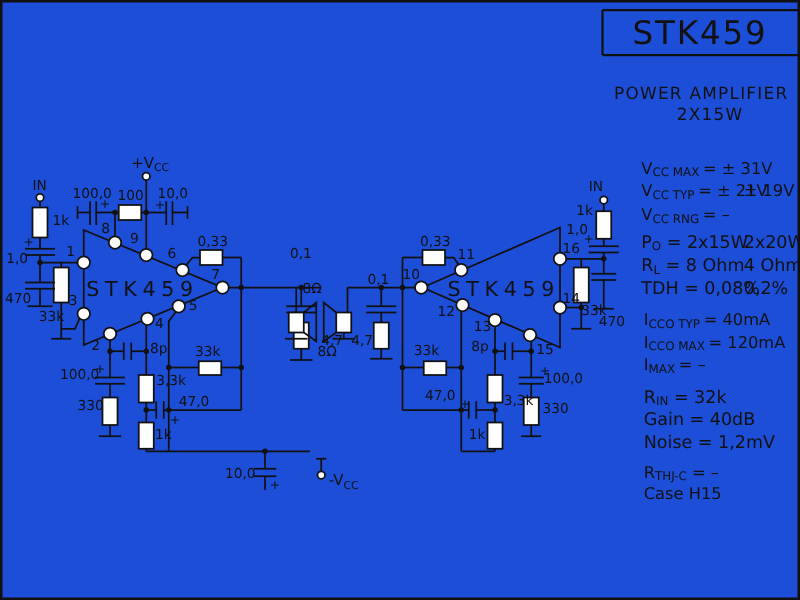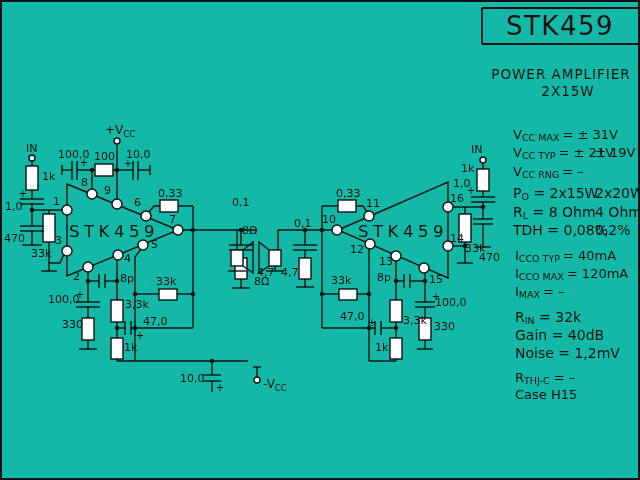--- a/index.html
+++ b/index.html
@@ -1,16 +1,16 @@
 <!DOCTYPE html>
 <html><head>
 <meta charset="utf-8">
 <style>
   html,body{margin:0;padding:0;background:#fff;}
-  #stage{width:640px;height:480px;position:relative;background:#14b8a6;overflow:hidden;}
+  #stage{width:640px;height:480px;position:relative;background:#1d4ed8;overflow:hidden;}
   svg{display:block;font-family:"DejaVu Sans",sans-serif;}
   text{fill:#111;}
   .wire{stroke:#111;stroke-width:1.4;fill:none;}
   .thick{stroke:#111;stroke-width:1.8;fill:none;}
   .comp{stroke:#111;stroke-width:1.4;fill:#fff;}
   .dot{fill:#111;stroke:none;}
 </style>
 </head>
 <body>
 

